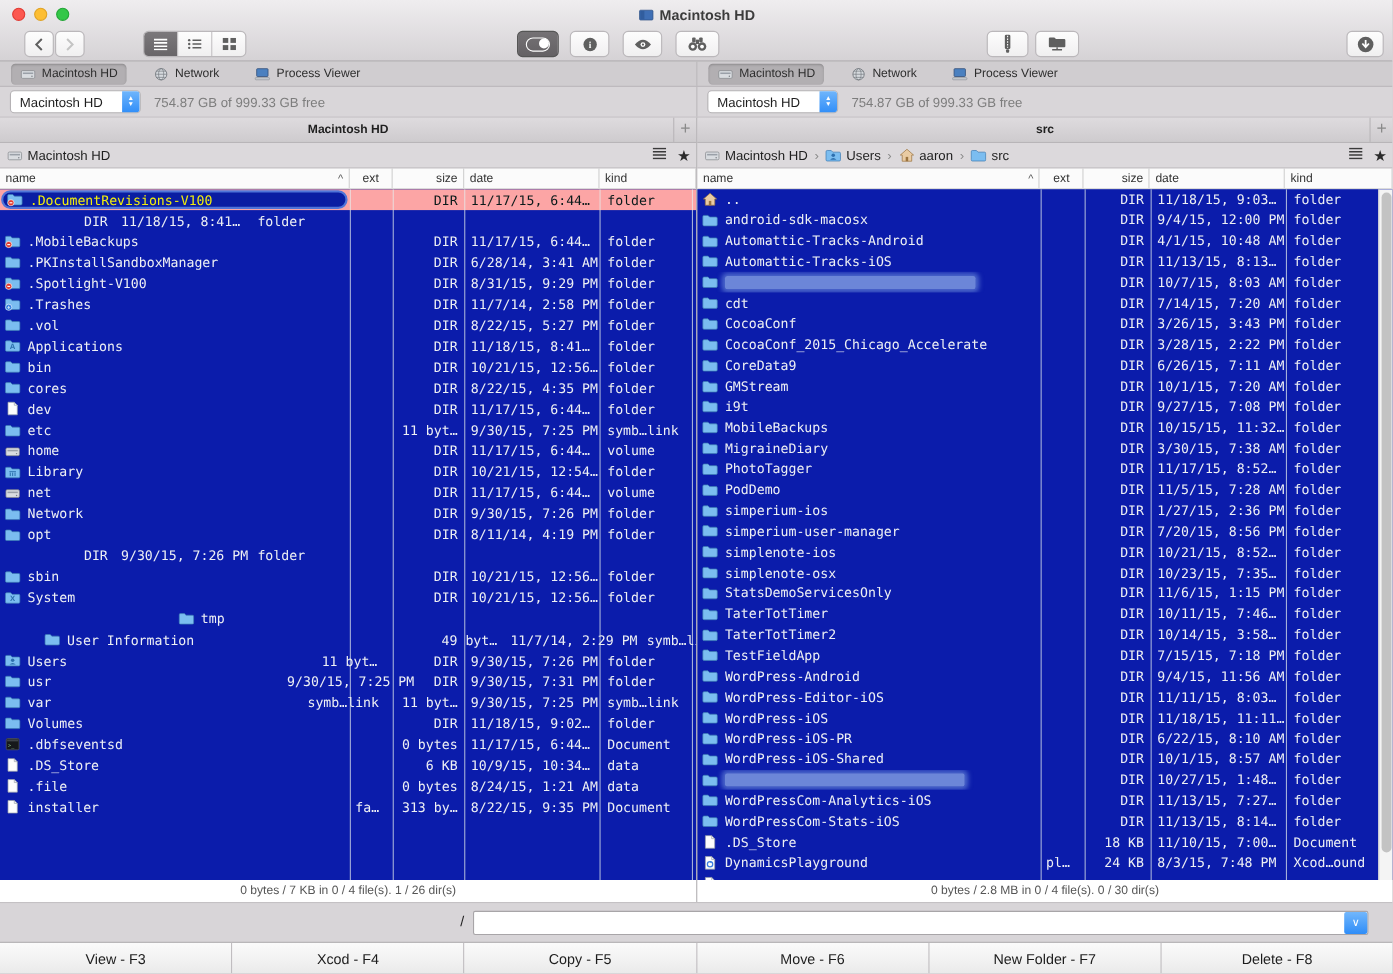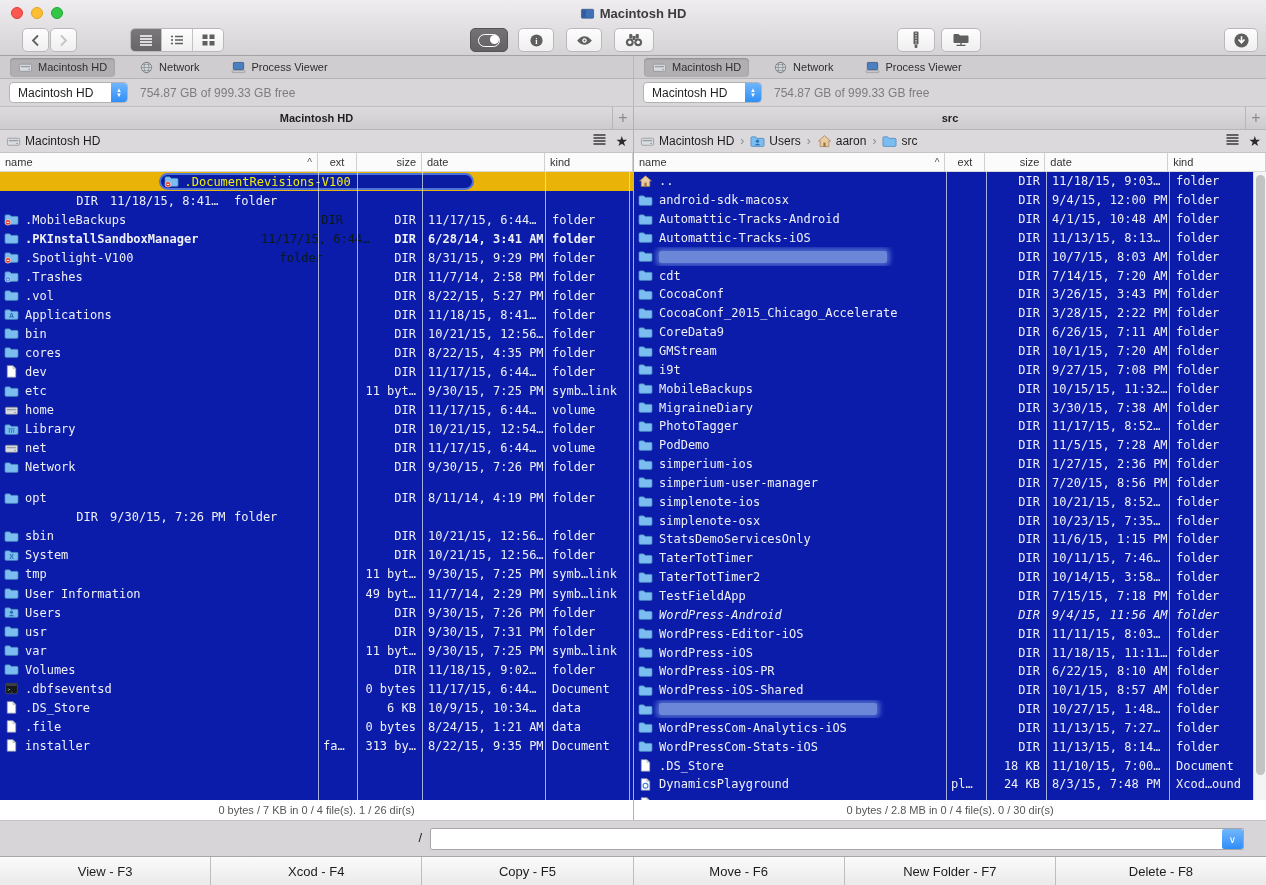--- a/index.html
+++ b/index.html
@@ -62,21 +62,21 @@
 
 
 .file-list{height:628px;background:#0b1cab;position:relative;overflow:hidden;font-family:"DejaVu Sans Mono",monospace;font-size:12px;color:#eef0f4;}
 .row{display:flex;align-items:center;position:relative;}
 .cell{overflow:hidden;white-space:nowrap;flex-shrink:0;height:100%;display:flex;align-items:center;}
 .c-name{padding-left:4px;gap:6px;}
 .c-ext{padding-left:5px;}
 .c-size{justify-content:flex-end;padding-right:6px;}
 .c-date{padding-left:6px;}
 .c-kind{padding-left:7px;}
-.row.sel{background:#eab308;color:#0a1a1a;flex-direction:column;}
+.row.sel{background:#fca5a5;color:#0a1a1a;}
 .row.sel .c-name{padding:0 2px 0 1px;}
 .cursorbox{display:flex;align-items:center;gap:6px;height:17px;flex:1;border:2px solid #4f74d8;border-radius:9px;background:#0a1da2;color:#f2ee0b;padding-left:3px;overflow:hidden;}
 .colsep{position:absolute;top:0;bottom:0;width:1px;background:rgba(230,238,238,0.7);}
 .blurname{height:12px;border-radius:2px;background:rgba(150,180,235,.7);box-shadow:0 0 5px 3px rgba(130,165,230,.55);}
 .scrollbar{position:absolute;top:0;right:0;width:13px;height:100%;background:#f4f4f4;border-left:1px solid #d4d4d4;z-index:5;}
 .thumb{position:absolute;left:1.5px;width:9px;border-radius:5px;background:#c3c3c3;top:3px;height:600px;}
 .statusbar{height:20px;background:#ffffff;display:flex;align-items:center;justify-content:center;font-size:11px;color:#555;}
 
 
 .cmdrow{height:36px;background:#d8d5d8;position:relative;border-top:1px solid #c4c1c4;}
@@ -352,21 +352,21 @@
                   <rect x="2.8" y="10.5" width="2.8" height="1.1" fill="#fff"></rect>
                 </svg>
               </span>
               <span class="fname">.MobileBackups</span>
             </div>
             <div class="cell c-ext" style="width:39px"></div>
             <div class="cell c-size" style="width:65px">DIR</div>
             <div class="cell c-date" style="width:123px">11/17/15, 6:44…</div>
             <div class="cell c-kind" style="width:88px">folder</div>
           </div>
-          <div class="row" style="height: 19.05px; font-weight: bold;">
+          <div class="row" style="height: 19.05px;">
             <div class="cell c-name" style="width:318px">
               <span class="ic">
                 <svg width="15" height="15" viewBox="0 0 16 16">
                   <path d="M1 4.2 Q1 3 2.2 3 L6 3 L7.6 4.6 L13.8 4.6 Q15 4.6 15 5.8 L15 12 Q15 13.2 13.8 13.2 L2.2 13.2 Q1 13.2 1 12 Z" fill="#7bbdf0" stroke="#3e7cb4" stroke-width="0.7"></path>
                 </svg>
               </span>
               <span class="fname">.PKInstallSandboxManager</span>
             </div>
             <div class="cell c-ext" style="width:39px"></div>
             <div class="cell c-size" style="width:65px">DIR</div>
@@ -548,21 +548,21 @@
                   <path d="M1 4.2 Q1 3 2.2 3 L6 3 L7.6 4.6 L13.8 4.6 Q15 4.6 15 5.8 L15 12 Q15 13.2 13.8 13.2 L2.2 13.2 Q1 13.2 1 12 Z" fill="#7bbdf0" stroke="#3e7cb4" stroke-width="0.7"></path>
                 </svg>
               </span>
               <span class="fname">Network</span>
             </div>
             <div class="cell c-ext" style="width:39px"></div>
             <div class="cell c-size" style="width:65px">DIR</div>
             <div class="cell c-date" style="width:123px">9/30/15, 7:26 PM</div>
             <div class="cell c-kind" style="width:88px">folder</div>
           </div>
-          <div class="row" style="height: 19.05px; margin-top: 12px;">
+          <div class="row" style="height: 19.05px;">
             <div class="cell c-name" style="width:318px">
               <span class="ic">
                 <svg width="15" height="15" viewBox="0 0 16 16">
                   <path d="M1 4.2 Q1 3 2.2 3 L6 3 L7.6 4.6 L13.8 4.6 Q15 4.6 15 5.8 L15 12 Q15 13.2 13.8 13.2 L2.2 13.2 Q1 13.2 1 12 Z" fill="#7bbdf0" stroke="#3e7cb4" stroke-width="0.7"></path>
                 </svg>
               </span>
               <span class="fname">opt</span>
             </div>
             <div class="cell c-ext" style="width:39px"></div>
             <div class="cell c-size" style="width:65px">DIR</div>
@@ -597,35 +597,35 @@
                   <text x="8" y="11.4" font-size="7.5" font-weight="bold" fill="#2d6fae" text-anchor="middle" font-family="sans-serif">X</text>
                 </svg>
               </span>
               <span class="fname">System</span>
             </div>
             <div class="cell c-ext" style="width:39px"></div>
             <div class="cell c-size" style="width:65px">DIR</div>
             <div class="cell c-date" style="width:123px">10/21/15, 12:56…</div>
             <div class="cell c-kind" style="width:88px">folder</div>
           </div>
-          <div class="row" style="height: 19.05px;">
+          <div class="row" style="height: 19.05px; flex-direction: column;">
             <div class="cell c-name" style="width:318px">
               <span class="ic">
                 <svg width="15" height="15" viewBox="0 0 16 16">
                   <path d="M1 4.2 Q1 3 2.2 3 L6 3 L7.6 4.6 L13.8 4.6 Q15 4.6 15 5.8 L15 12 Q15 13.2 13.8 13.2 L2.2 13.2 Q1 13.2 1 12 Z" fill="#7bbdf0" stroke="#3e7cb4" stroke-width="0.7"></path>
                 </svg>
               </span>
               <span class="fname">tmp</span>
             </div>
             <div class="cell c-ext" style="width:39px"></div>
             <div class="cell c-size" style="width:65px">11 byt…</div>
             <div class="cell c-date" style="width:123px">9/30/15, 7:25 PM</div>
             <div class="cell c-kind" style="width:88px">symb…link</div>
           </div>
-          <div class="row" style="height: 19.05px;">
+          <div class="row" style="height: 19.05px; margin-left: 36px;">
             <div class="cell c-name" style="width:318px">
               <span class="ic">
                 <svg width="15" height="15" viewBox="0 0 16 16">
                   <path d="M1 4.2 Q1 3 2.2 3 L6 3 L7.6 4.6 L13.8 4.6 Q15 4.6 15 5.8 L15 12 Q15 13.2 13.8 13.2 L2.2 13.2 Q1 13.2 1 12 Z" fill="#7bbdf0" stroke="#3e7cb4" stroke-width="0.7"></path>
                 </svg>
               </span>
               <span class="fname">User Information</span>
             </div>
             <div class="cell c-ext" style="width:39px"></div>
             <div class="cell c-size" style="width:65px">49 byt…</div>
@@ -1145,21 +1145,21 @@
                   <path d="M1 4.2 Q1 3 2.2 3 L6 3 L7.6 4.6 L13.8 4.6 Q15 4.6 15 5.8 L15 12 Q15 13.2 13.8 13.2 L2.2 13.2 Q1 13.2 1 12 Z" fill="#7bbdf0" stroke="#3e7cb4" stroke-width="0.7"></path>
                 </svg>
               </span>
               <span class="fname">TestFieldApp</span>
             </div>
             <div class="cell c-ext" style="width:40px"></div>
             <div class="cell c-size" style="width:60px">DIR</div>
             <div class="cell c-date" style="width:123px">7/15/15, 7:18 PM</div>
             <div class="cell c-kind" style="width:98px">folder</div>
           </div>
-          <div class="row" style="height: 18.85px; font-style: italic;">
+          <div class="row" style="height: 18.85px;">
             <div class="cell c-name" style="width:312px">
               <span class="ic">
                 <svg width="15" height="15" viewBox="0 0 16 16">
                   <path d="M1 4.2 Q1 3 2.2 3 L6 3 L7.6 4.6 L13.8 4.6 Q15 4.6 15 5.8 L15 12 Q15 13.2 13.8 13.2 L2.2 13.2 Q1 13.2 1 12 Z" fill="#7bbdf0" stroke="#3e7cb4" stroke-width="0.7"></path>
                 </svg>
               </span>
               <span class="fname">WordPress-Android</span>
             </div>
             <div class="cell c-ext" style="width:40px"></div>
             <div class="cell c-size" style="width:60px">DIR</div>

